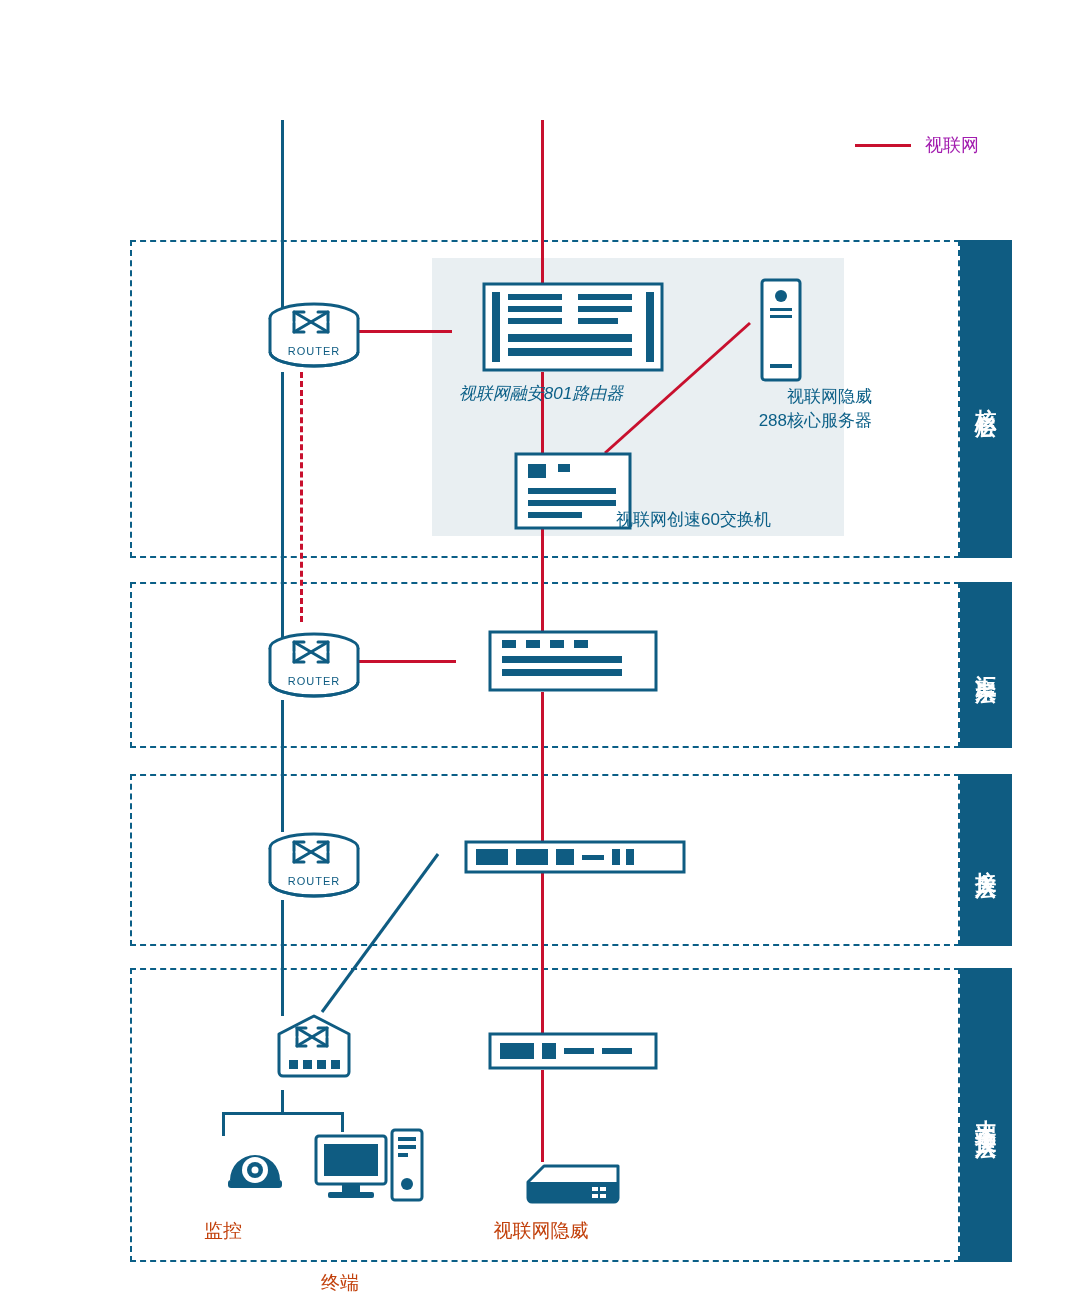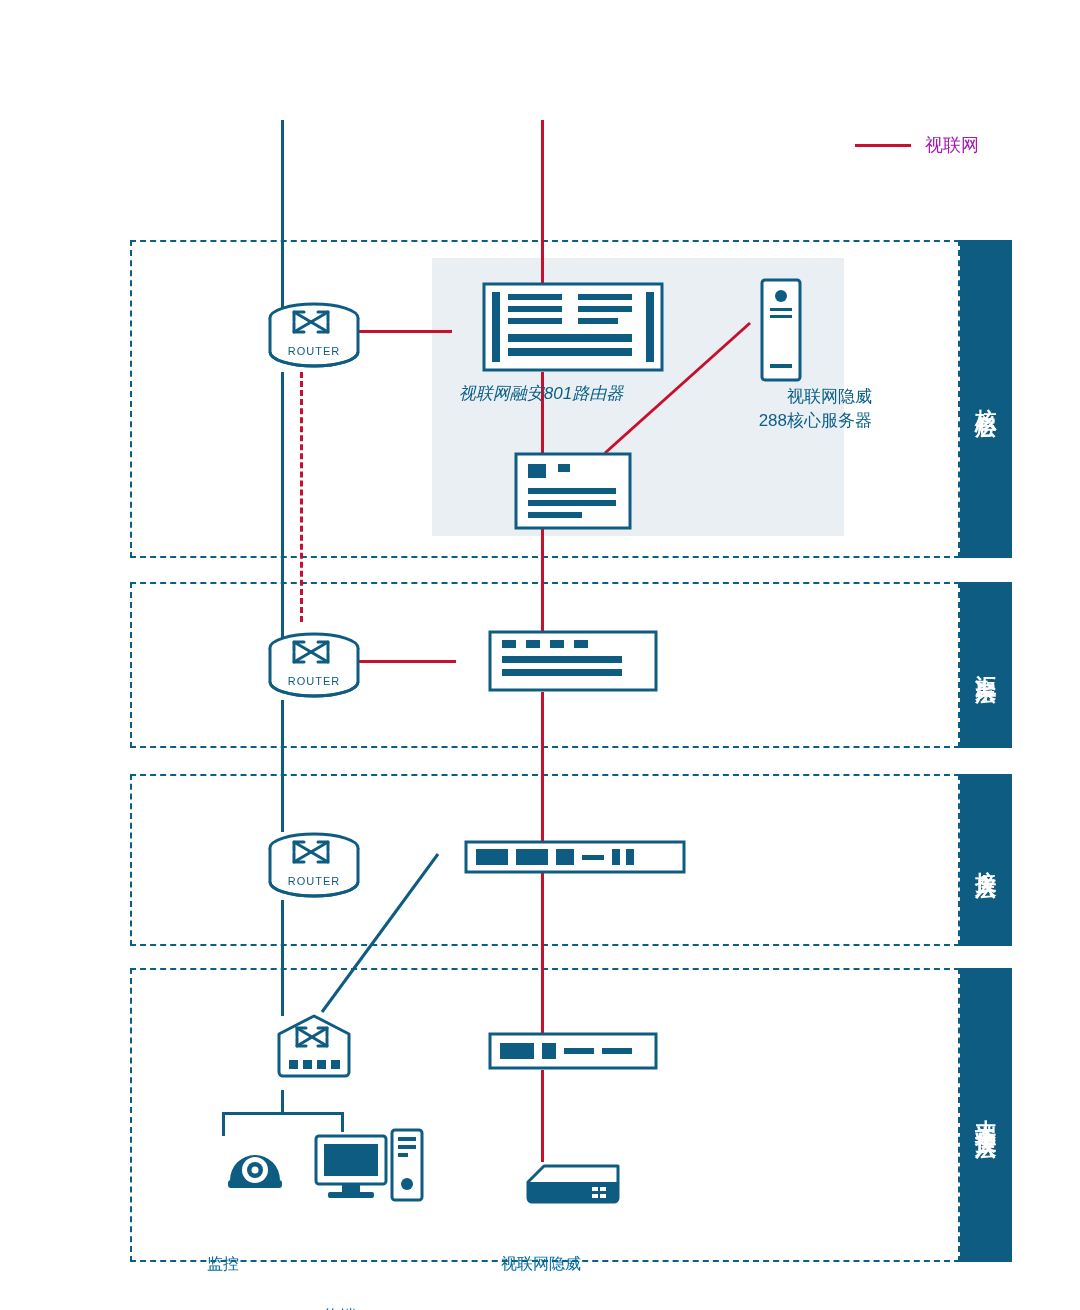--- a/index.html
+++ b/index.html
@@ -125,25 +125,24 @@
     line-height: 1.4;
   }
   .dev-label.left { text-align: left; }
 
   
   .device { position: absolute; margin-left: 32px; }
   .device svg { display: block; }
 
   .term-label {
     position: absolute;
-    font-size: 16px;
-    color: #0369a1;
+    font-size: 19px;
+    color: #c2410c;
     text-align: center;
     width: 120px;
-    margin-top: 36px;
   }
 </style>
 </head>
 <body>
 
 <div id="stage">
 
 
   <div class="abs" id="legend">
     <div class="legend-row">
@@ -294,20 +293,21 @@
       <rect x="2" y="2" width="114" height="74" fill="#ffffff" stroke="#0f5c82" stroke-width="3"></rect>
       <g fill="#0f5c82">
         <rect x="14" y="12" width="18" height="14"></rect>
         <rect x="44" y="12" width="12" height="8"></rect>
         <rect x="14" y="36" width="88" height="6"></rect>
         <rect x="14" y="48" width="88" height="6"></rect>
         <rect x="14" y="60" width="54" height="6"></rect>
       </g>
     </svg>
   </div>
+  <div class="dev-label left" style="left:616px; top:508px; width:260px;">视联网创速60交换机</div>
 
   <div class="device" style="left:456px; top:630px;">
     <svg width="170" height="62" viewBox="0 0 170 62">
       <rect x="2" y="2" width="166" height="58" fill="#ffffff" stroke="#0f5c82" stroke-width="3"></rect>
       <g fill="#0f5c82">
         <rect x="14" y="10" width="14" height="8"></rect>
         <rect x="38" y="10" width="14" height="8"></rect>
         <rect x="62" y="10" width="14" height="8"></rect>
         <rect x="86" y="10" width="14" height="8"></rect>
         <rect x="14" y="26" width="120" height="7"></rect>

